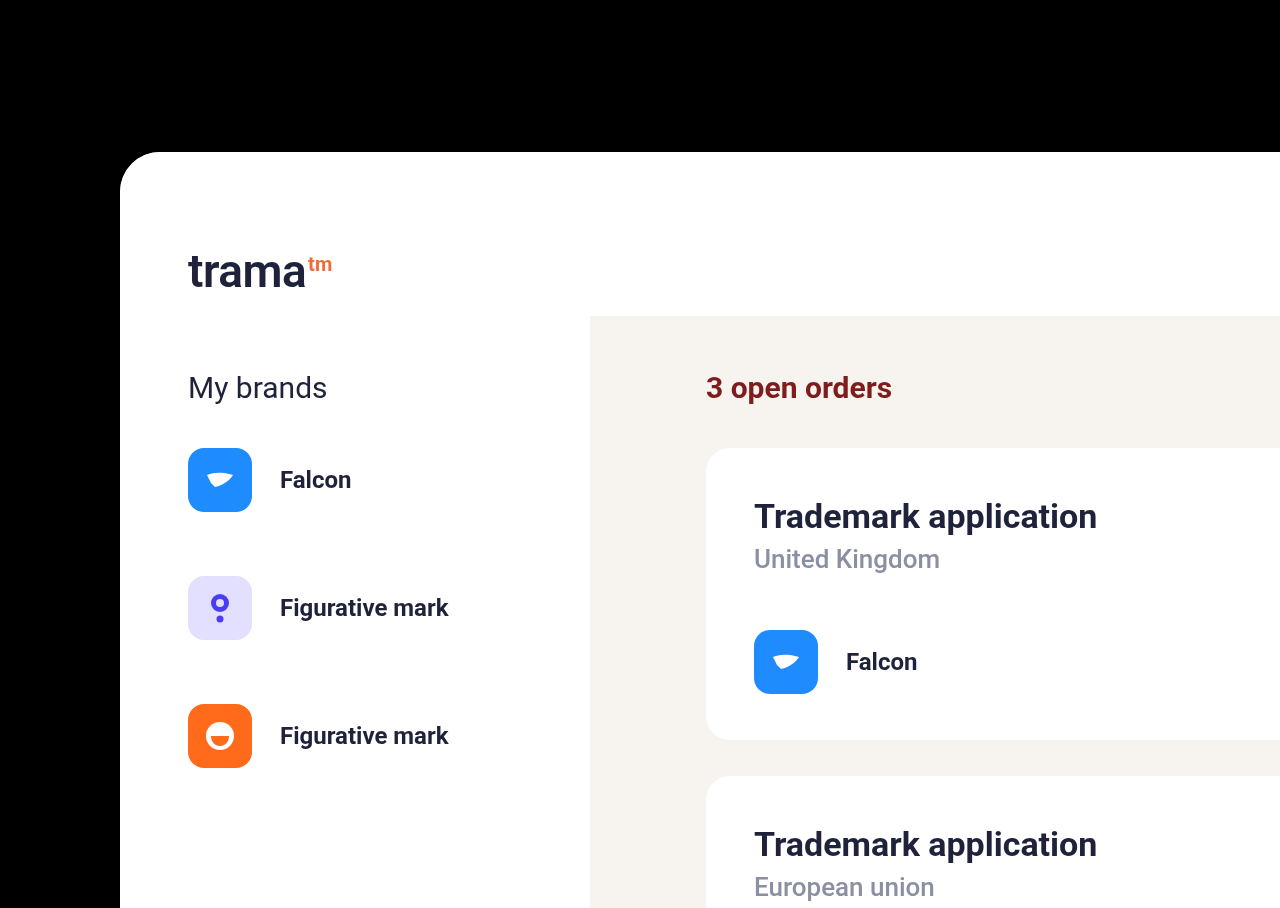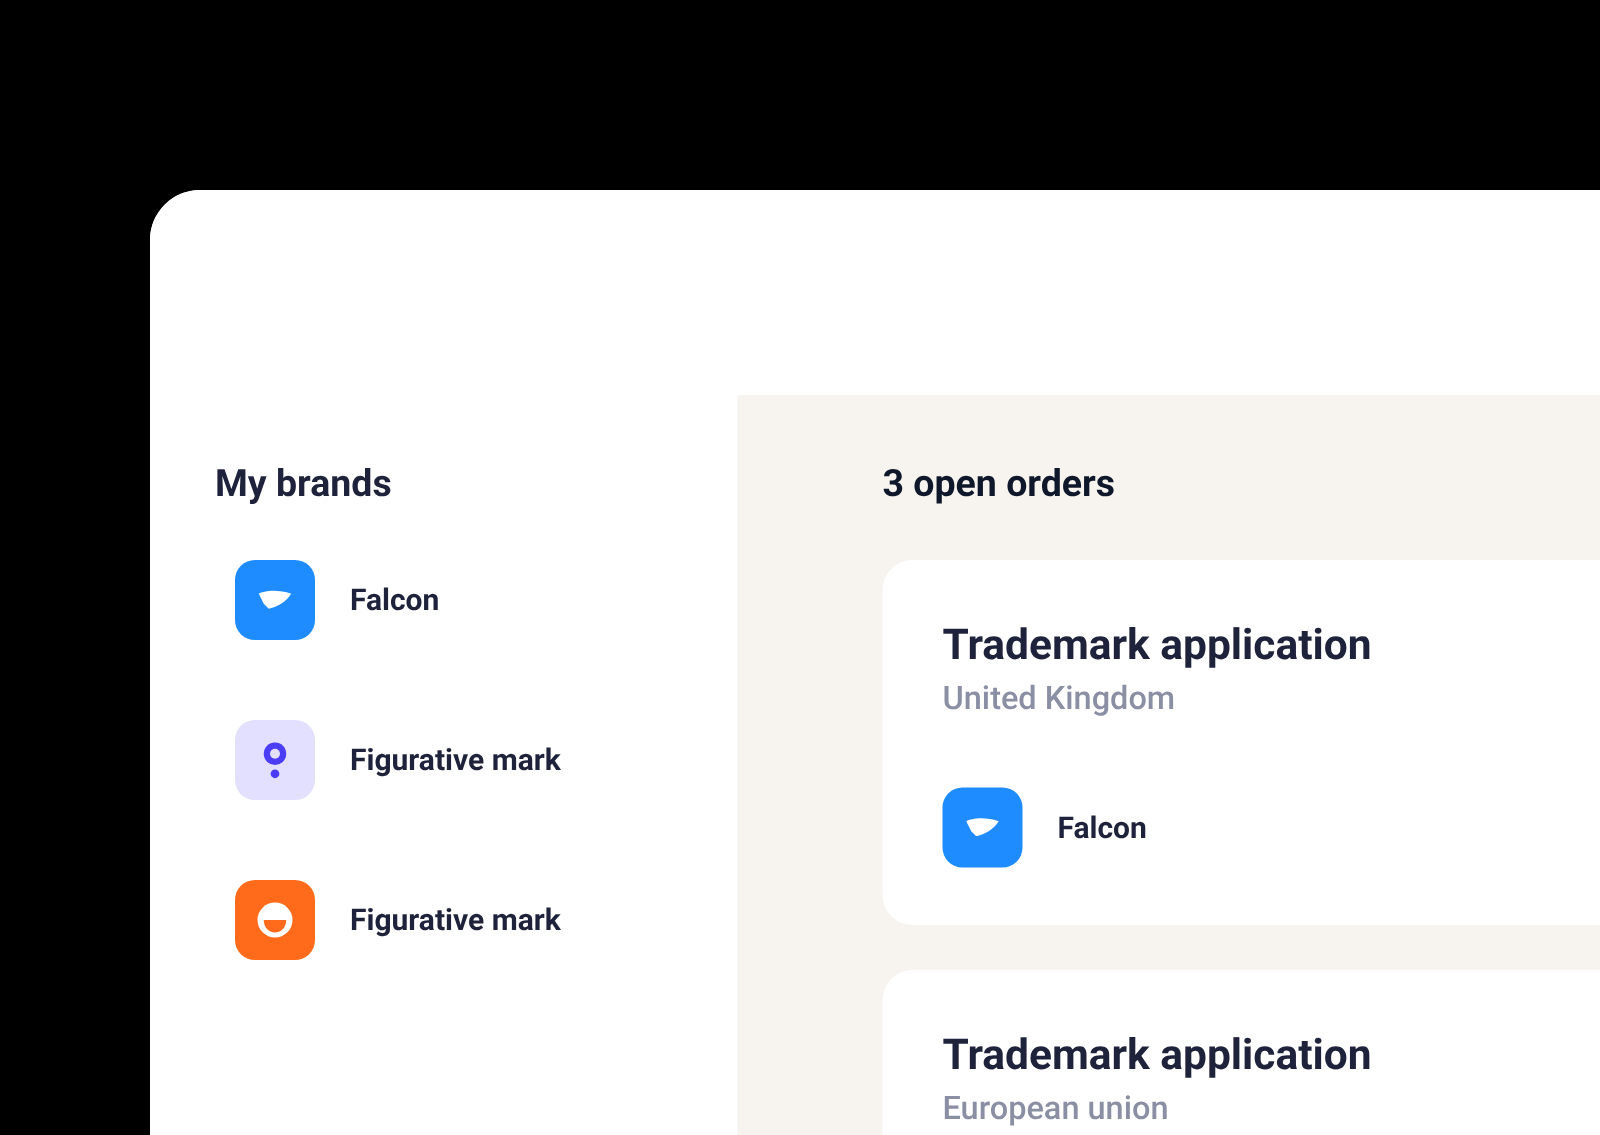--- a/index.html
+++ b/index.html
@@ -53,24 +53,24 @@
     position: absolute;
     left: 0;
     top: 0;
     width: 470px;
     height: 100%;
     background: #fff;
   }
   
   .sidebar-title {
     position: absolute;
-    left: 52px;
+    left: 68px;
     top: 218px;
     font-size: 30px;
-    font-weight: 700;
+    font-weight: 400;
     color: #1e223b;
   }
   
   .brand-list {
     position: absolute;
     left: 68px;
     top: 296px;
     display: flex;
     flex-direction: column;
     gap: 64px;
@@ -113,21 +113,21 @@
     background: #f7f4f0;
     border-radius: 0;
   }
   
   .main-title {
     position: absolute;
     left: 116px;
     top: 54px;
     font-size: 30px;
     font-weight: 700;
-    color: #0f172a;
+    color: #7f1d1d;
   }
   
   .order-card {
     position: absolute;
     left: 116px;
     background: #fff;
     border-radius: 24px;
     padding: 48px 60px 48px 48px;
     width: 700px;
   }
@@ -190,20 +190,23 @@
 
 <div class="window">
 
   <div class="traffic-lights">
     <div class="traffic-light"></div>
     <div class="traffic-light"></div>
     <div class="traffic-light"></div>
   </div>
 
   <div class="sidebar">
+    <div class="logo">
+      <span>trama</span><sup>tm</sup>
+    </div>
 
     <div class="sidebar-title">My brands</div>
 
     <div class="brand-list">
 
       <div class="brand-item">
         <div class="brand-icon icon-falcon">
           <svg width="38" height="38" viewBox="0 0 38 38" fill="none">
             <path d="M6 14 C10 12 20 10 32 14 C28 20 22 24 14 26 L10 22 L6 14 Z" fill="#fff"></path>
           </svg>

